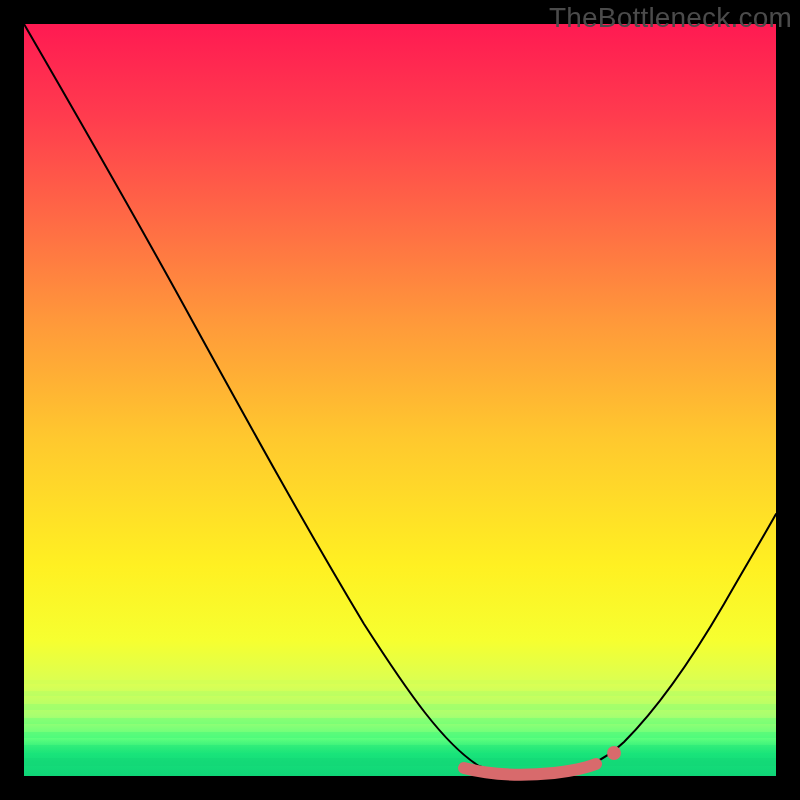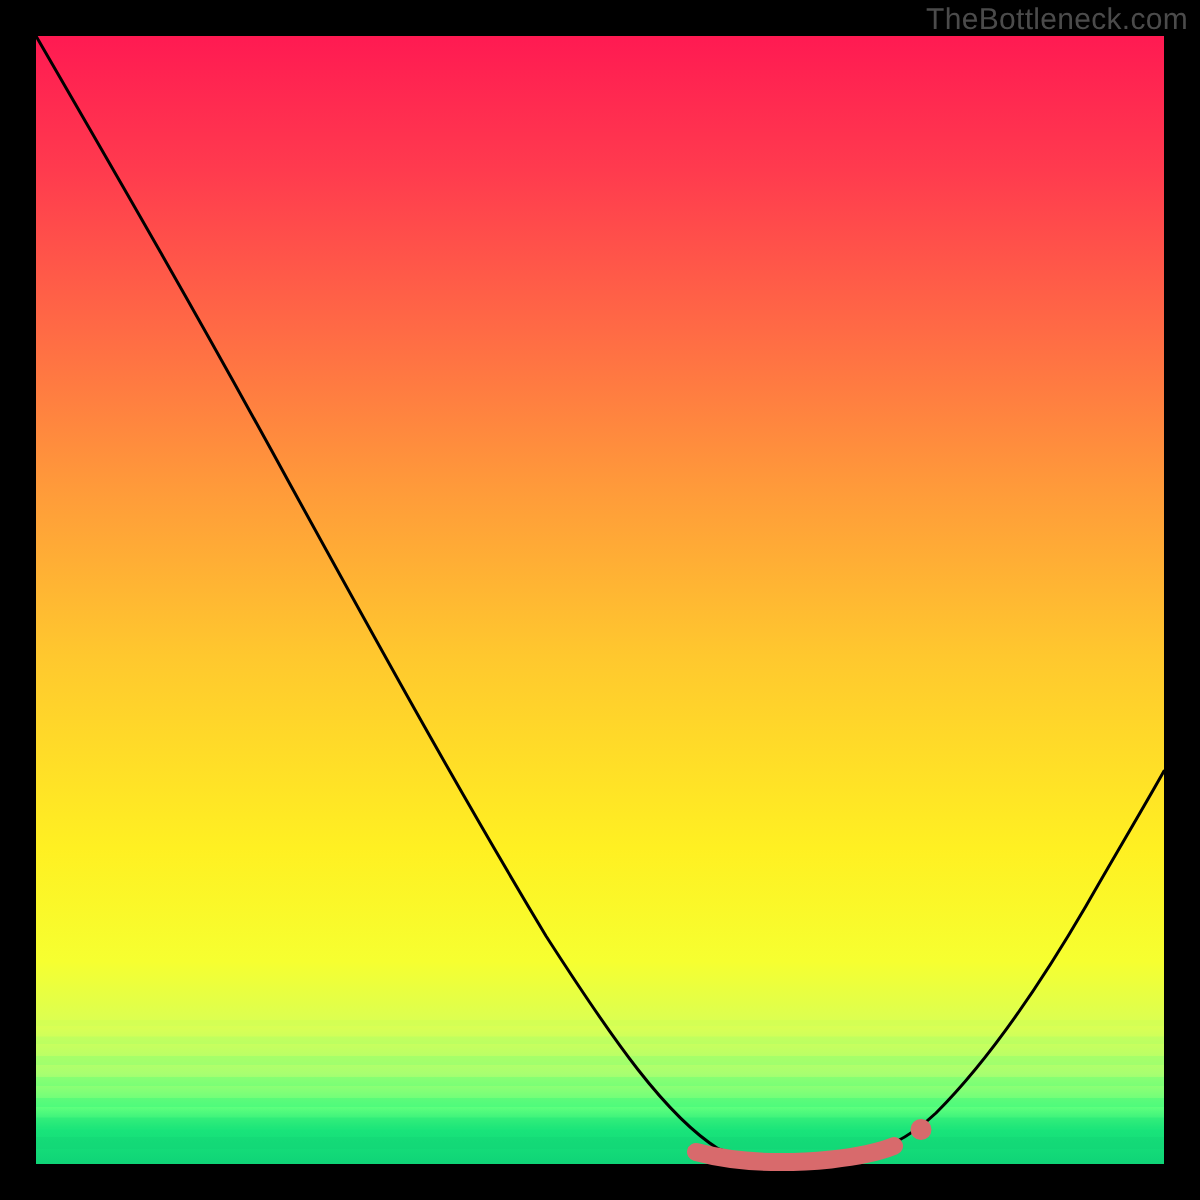--- a/index.html
+++ b/index.html
@@ -51,21 +51,21 @@
     position: absolute;
     left: 0;
     width: 752px;
     opacity: 0.35;
   }
   .watermark {
     position: absolute;
     top: 2px;
     right: 8px;
     color: #4b4b4b;
-    font-size: 20px;
+    font-size: 28px;
     font-weight: 500;
     letter-spacing: 0.2px;
   }
   svg.curve {
     position: absolute;
     left: 0;
     top: 0;
     width: 752px;
     height: 752px;
     overflow: visible;

